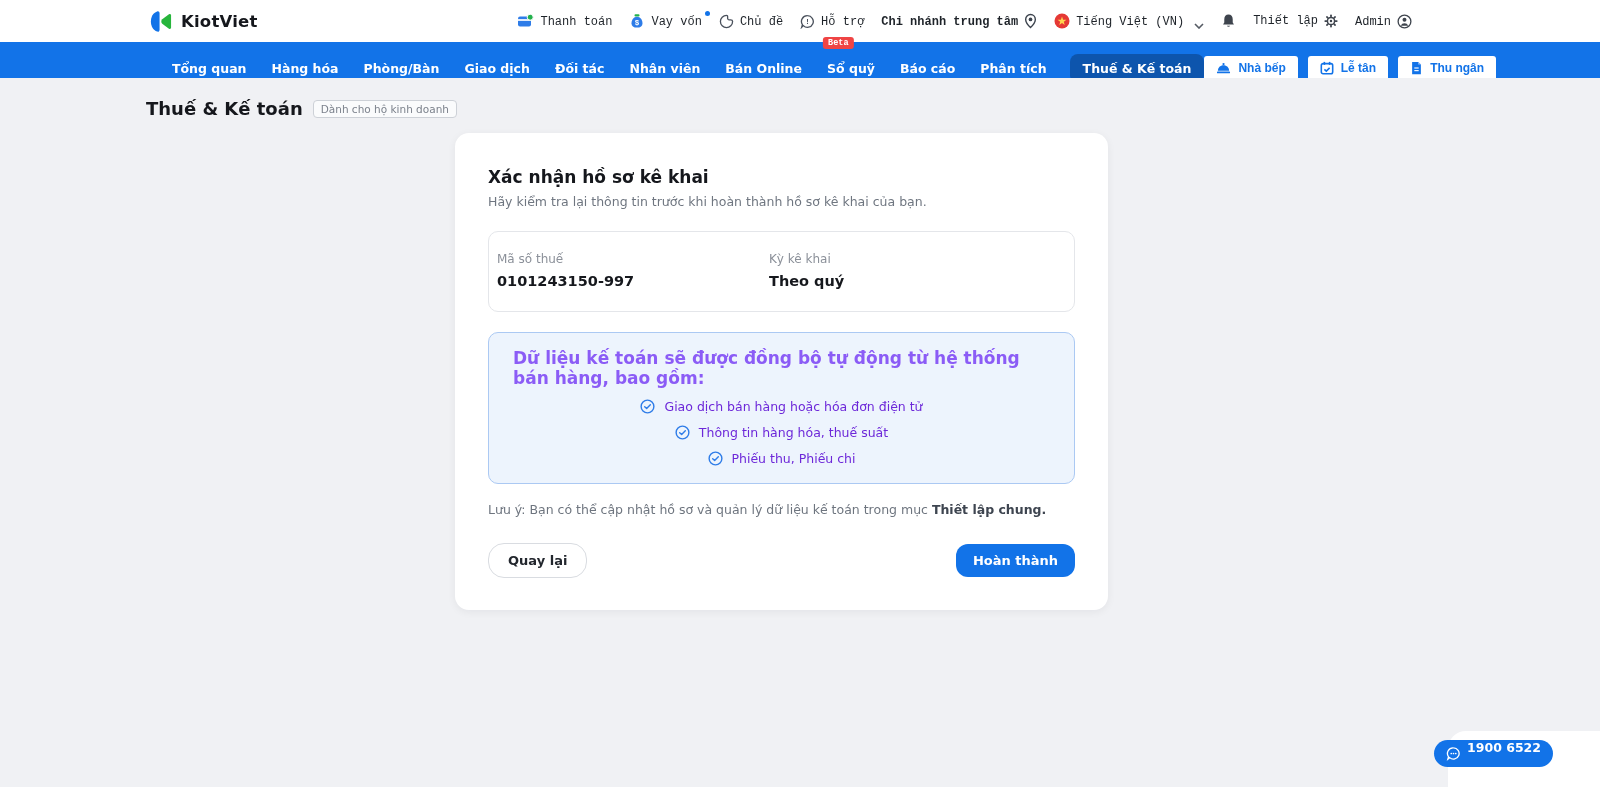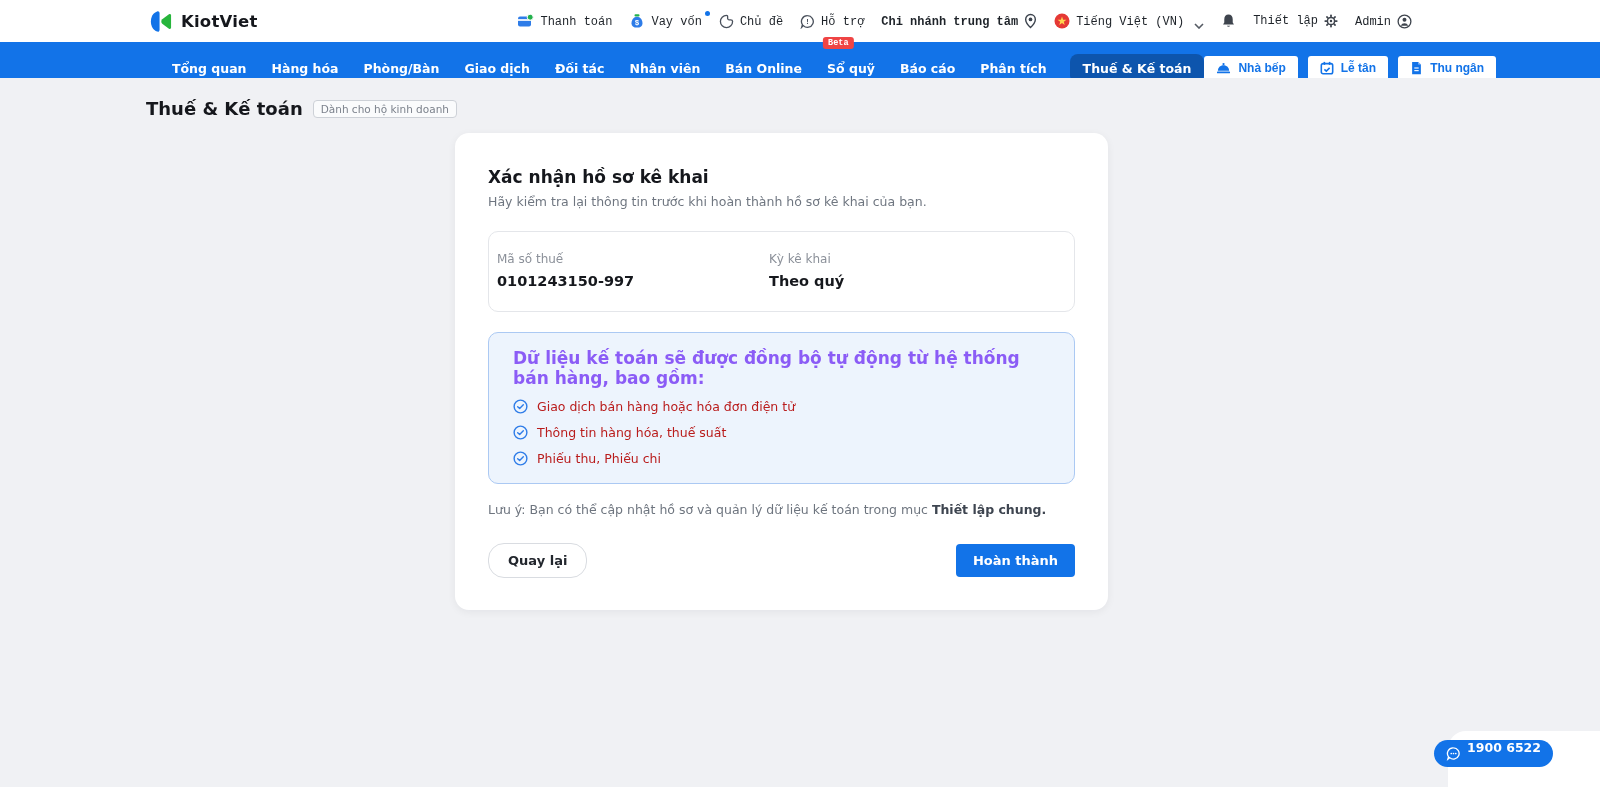--- a/index.html
+++ b/index.html
@@ -51,30 +51,30 @@
   .summary-box { margin-top:22px; border:1px solid #e4e6ea; border-radius:10px;
                  padding:20px 8px 22px; display:flex; }
   .field { width:272px; }
   .field-label { font-size:12px; color:#8b9099; }
   .field-value { margin-top:7px; font-size:14.5px; font-weight:700; color:#16181d; }
 
   .sync-box { margin-top:20px; background:#edf4fd; border:1px solid #abc9f3;
               border-radius:10px; padding:15px 24px 17px; }
   .sync-heading { font-size:17px; font-weight:700; color:#8b5cf6; }
   .sync-item { margin-top:11px; display:flex; align-items:center; gap:9px;
-               font-size:12.5px; color:#b91c1c; }
+               font-size:12.5px; color:#6d28d9;justify-content:center; }
 
   .note { margin-top:18px; font-size:12.5px; color:#6e757f; }
   .note b { color:#3e4550; }
 
   .dialog-footer { margin-top:26px; display:flex; justify-content:space-between; align-items:center; }
   .btn-back { background:#fff; border:1px solid #d9dce1; border-radius:16px;
               padding:9px 19px; font-size:13px; font-weight:600; color:#23272e; cursor:pointer;
               font-family:inherit; }
-  .btn-submit { background:#1273e8; border:none; border-radius:4px; padding:9px 17px;
+  .btn-submit { background:#1273e8; border:none; border-radius:12px; padding:9px 17px;
                 font-size:13px; font-weight:700; color:#fff; cursor:pointer; font-family:inherit; }
 
   
   .chat-corner { position:absolute; right:0; bottom:0; width:152px; height:56px;
                  background:#fff; border-top-left-radius:18px; }
   .chat-pill { position:absolute; right:47px; bottom:20px; background:#1273e8; color:#fff;
                border-radius:14px; height:27px; display:flex; gap:6px;
                padding:0 12px; font-size:12.5px; font-weight:700; cursor:pointer; }
 </style>
 </head>

